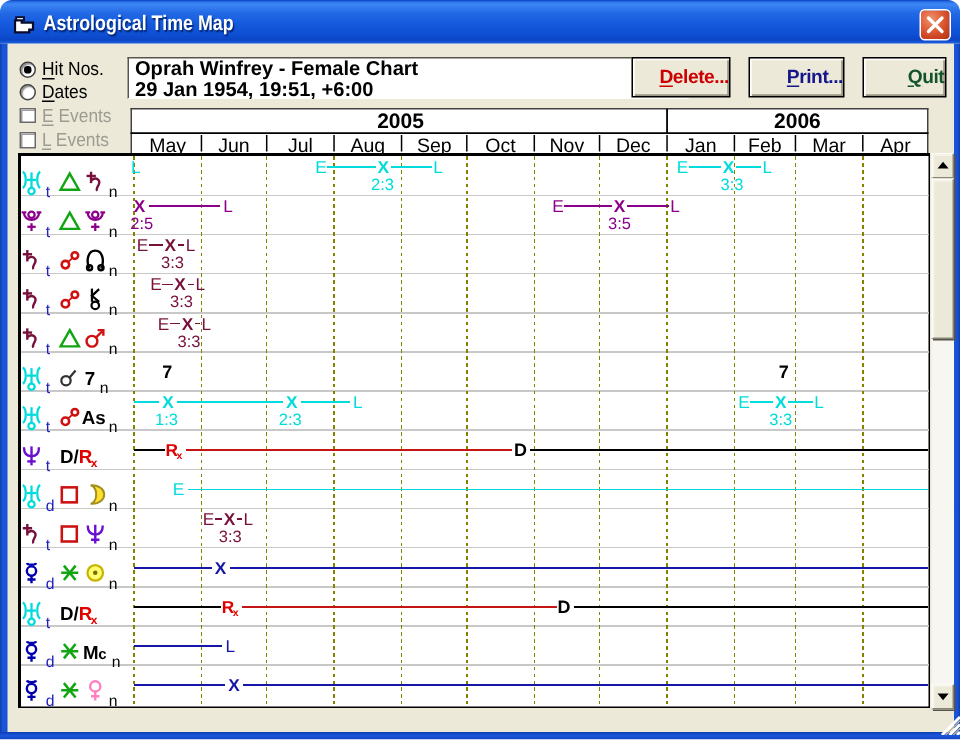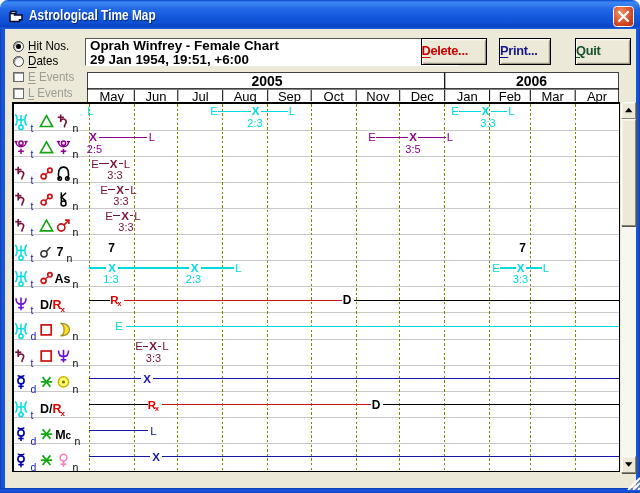--- a/index.html
+++ b/index.html
@@ -19,21 +19,21 @@
 .radio.sel::after { content:""; position:absolute; left:2.6px; top:2.6px; width:4.5px; height:4.5px; border-radius:50%; background:#000; }
 .chk { width:10.5px; height:10.5px; background:#fff; border:1px solid #6a6a6a; box-shadow:inset 1px 1px 0 rgba(64,64,64,0.5); }
 .lbl { font-size:12.6px; color:#000; white-space:nowrap; transform:scaleX(0.92); transform-origin:left top; }
 .glbl { font-size:12.6px; color:#9d9c92; white-space:nowrap; transform:scaleX(0.92); transform-origin:left top; }
 u { text-decoration:underline; text-underline-offset:1.5px; }
 #infobox { left:85px; top:37.5px; width:374px; height:28.5px; background:#fff;
   border-top:1.3px solid #58554a; border-left:1.3px solid #58554a; border-bottom:1px solid #fff; border-right:1px solid #fff;
   font-size:13.4px; font-weight:bold; line-height:14px; padding:0 0 0 4px; color:#000; }
 .btn { height:27px; background:#ece9d8; border:1.9px solid #000;
   box-shadow:inset 1.2px 1.2px 0 #fffef8, inset -1.2px -1.2px 0 #9a9784;
-  font-family:"Liberation Sans",sans-serif; font-size:12.8px; font-weight:bold; text-align:left; line-height:23.5px; letter-spacing:-0.3px; }
+  font-family:"Liberation Sans",sans-serif; font-size:12.8px; font-weight:bold; text-align:right; line-height:23.5px; letter-spacing:-0.3px; }
 #hdrbox { left:87px; top:72px; width:532px; height:30px; background:#fff;
   border-top:1.2px solid #404040; border-left:1.2px solid #404040; border-right:1.2px solid #404040; }
 #gridbox { left:12px; top:102px; width:608px; height:369.5px; background:#fff;
   border-top:2px solid #000; border-left:2px solid #000; border-bottom:1.6px solid #000; border-right:1.2px solid #000; }
 #sbar { left:620.5px; top:104px; width:15.5px; height:367px; background:#f7f6f1; }
 .sbtn { left:620.5px; width:15.5px; background:#ece9d8; border:1px solid; border-color:#fdfdf6 #888578 #888578 #fdfdf6; box-shadow:inset 1px 1px 0 #f5f3e8, 1px 1px 0 #55534a; }
 </style></head>
 <body>
 <div class="abs" style="left:0;top:28px;width:640px;height:460px;background:#ece9d8"></div>
 <div id="titlebar" class="abs"></div>
@@ -56,21 +56,21 @@
 <div class="abs radio" style="left:12.5px;top:55.5px"></div>
 <div class="abs lbl" style="left:28px;top:54px"><u>D</u>ates</div>
 <div class="abs chk" style="left:13px;top:71.5px"></div>
 <div class="abs glbl" style="left:28px;top:69.8px"><u>E</u> Events</div>
 <div class="abs chk" style="left:13px;top:88px"></div>
 <div class="abs glbl" style="left:28px;top:86.3px"><u>L</u> Events</div>
 
 <div id="infobox" class="abs">Oprah Winfrey - Female Chart<br>29 Jan 1954, 19:51, +6:00</div>
 
 <div class="btn abs" style="left:420.5px;top:37.5px;width:66.5px;color:#cc0000"><u>D</u>elete...</div>
-<div class="btn abs" style="left:499px;top:37.5px;width:52px;color:#16168c"><u>P</u>rint...</div>
+<div class="btn abs" style="left:499px;top:37.5px;width:64px;color:#16168c"><u>P</u>rint...</div>
 <div class="btn abs" style="left:575px;top:37.5px;width:55.5px;color:#14532d"><u>Q</u>uit</div>
 
 <div id="hdrbox" class="abs"></div>
 <div id="gridbox" class="abs"></div>
 
 <div id="sbar" class="abs"></div>
 <div class="sbtn abs" style="top:102px;height:16.5px"></div>
 <svg class="abs" style="left:620.5px;top:102px" width="15.5" height="16.5">
     <path d="M7.7,5.8 L11.4,10.3 L4,10.3 Z" fill="#000"></path>
   </svg>

